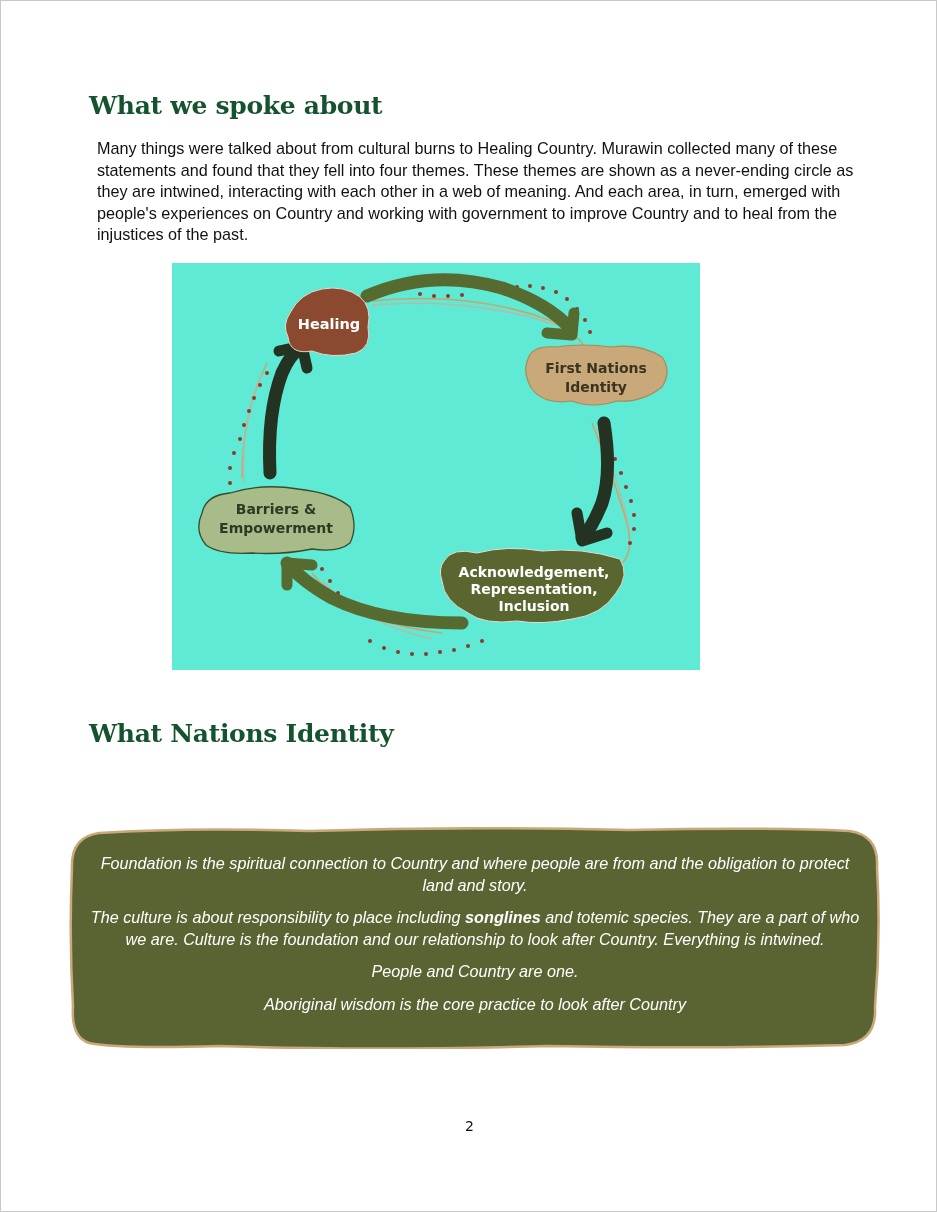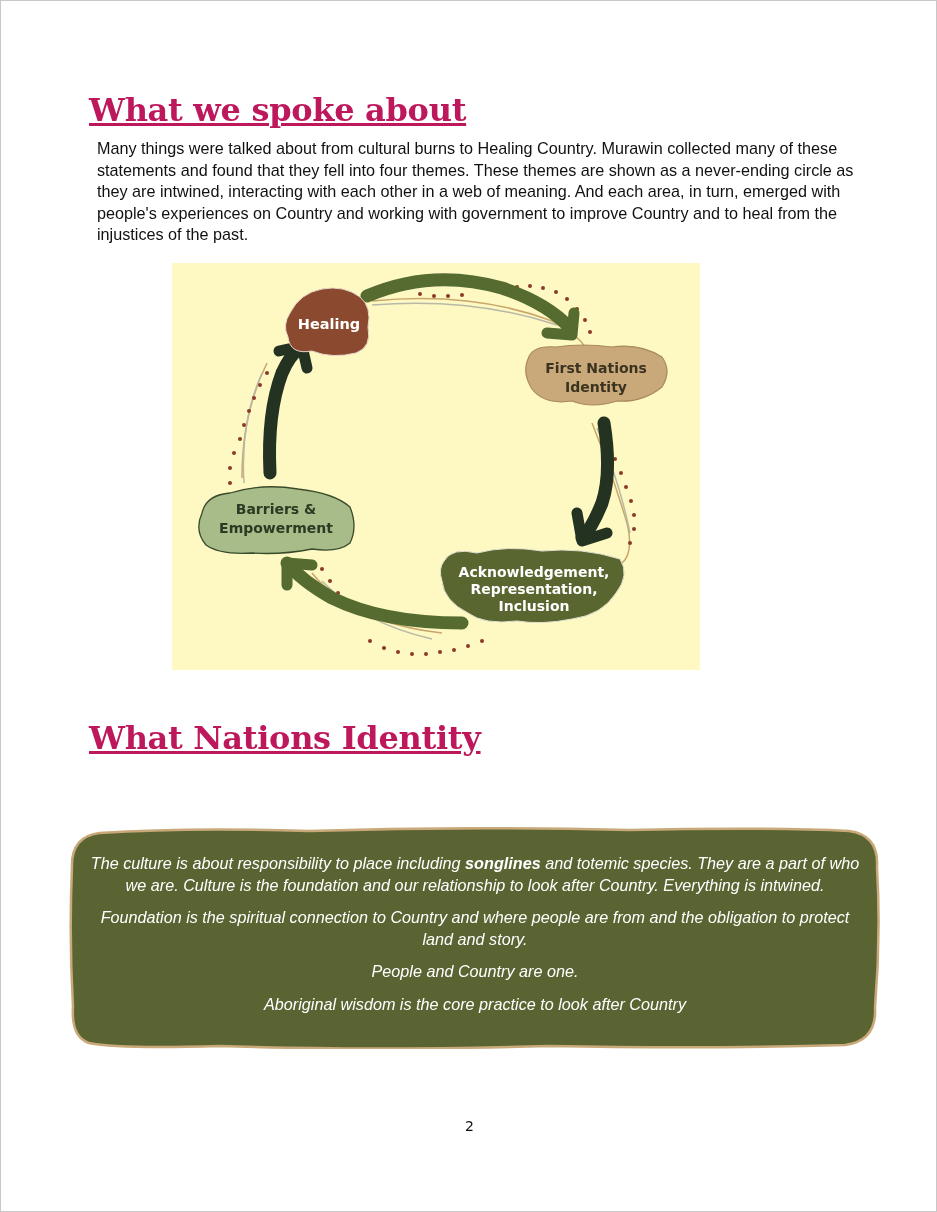--- a/index.html
+++ b/index.html
@@ -1,20 +1,20 @@
 <!DOCTYPE html>
 <html><head>
 <meta charset="utf-8">
 <style>
   html, body { margin: 0; padding: 0; background: #ffffff; }
   body { width: 937px; height: 1212px; position: relative; overflow: hidden; font-family: "Liberation Sans", sans-serif; }
   .page { position: absolute; left: 0; top: 0; width: 935px; height: 1210px; border: 1px solid #c8c8c8; background: #fff; }
-  .h2 { position: absolute; left: 88px; margin: 0; font-family: "DejaVu Serif", serif; font-weight: bold; color: #be185d; font-size: 32px; letter-spacing: -0.3px; text-decoration: underline; }
+  .h2 { position: absolute; left: 88px; margin: 0; font-family: "DejaVu Serif", serif; font-weight: bold; color: #14532d; font-size: 25px; letter-spacing: -0.3px; }
   .body-text { position: absolute; left: 88px; width: 770px; font-size: 16.2px; line-height: 21.5px; color: #111; margin: 8px; }
-  .diagram { position: absolute; left: 171px; top: 262px; width: 528px; height: 407px; background: #fef9c3; }
+  .diagram { position: absolute; left: 171px; top: 262px; width: 528px; height: 407px; background: #5eead4; }
   .diagram svg { display: block; }
   .quote-box { position: absolute; left: 68px; top: 826px; width: 812px; height: 222px; }
   .quote-box svg { position: absolute; left: 0; top: 0; }
   .quote-content { position: absolute; left: 20px; top: 26px; width: 772px; text-align: center; color: #fff; font-style: italic; font-size: 16.2px; line-height: 21.5px; }
   .quote-content p { margin: 0 0 11px 0; }
   .quote-content b { font-weight: bold; }
   .page-number { position: absolute; left: 0; width: 937px; top: 1117px; text-align: center; font-family: "DejaVu Sans", sans-serif; font-size: 14px; color: #111; }
   .node-label { font-family: "DejaVu Sans", sans-serif; font-weight: bold; }
 </style>
 </head>
@@ -117,21 +117,21 @@
     </svg>
   </div>
 
   <h2 class="h2" style="top:718px;">What Nations Identity</h2>
 
   <div class="quote-box">
     <svg width="812" height="222" viewBox="0 0 812 222" xmlns="http://www.w3.org/2000/svg">
       <path d="M30 6 Q120 0 240 4 Q400 -1 560 3 Q700 0 780 4 Q810 8 808 40 Q812 110 806 180 Q808 214 776 218 Q640 222 480 219 Q300 224 150 219 Q50 222 20 216 Q2 210 4 180 Q0 110 3 40 Q2 10 30 6 Z" fill="#5a6432" stroke="#c9a97a" stroke-width="2.5"></path>
     </svg>
     <div class="quote-content">
+      <p>Foundation is the spiritual connection to Country and where people are from and the obligation to protect land and story.</p>
       <p><span>The culture is about responsibility to place including </span><b>songlines</b><span> and totemic species. They are a part of who we are. Culture is the foundation and our relationship to look after Country. Everything is intwined.</span></p>
-      <p>Foundation is the spiritual connection to Country and where people are from and the obligation to protect land and story.</p>
       <p>People and Country are one.</p>
       <p>Aboriginal wisdom is the core practice to look after Country</p>
     </div>
   </div>
 
   <div class="page-number">2</div>
 </div>
 
 </body></html>

